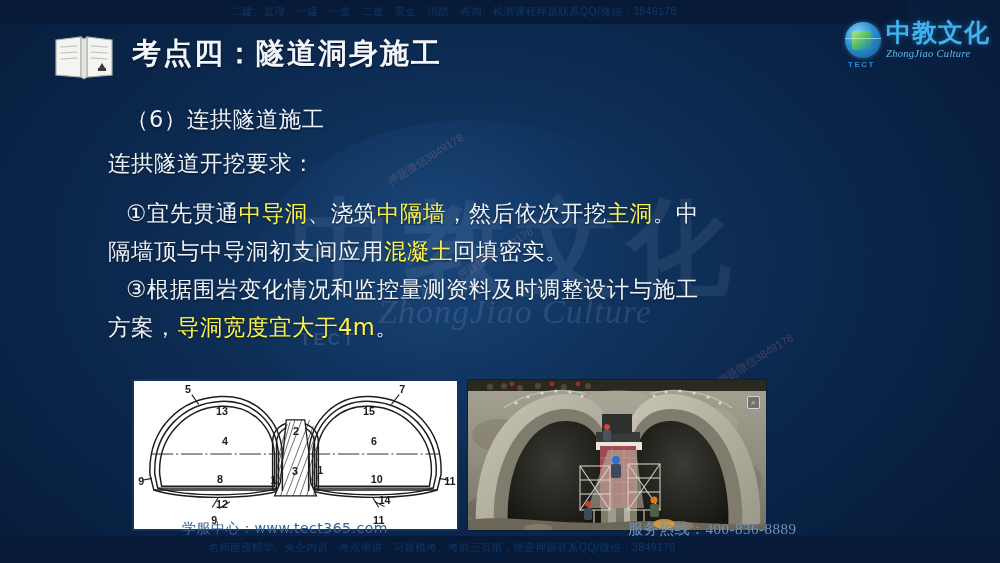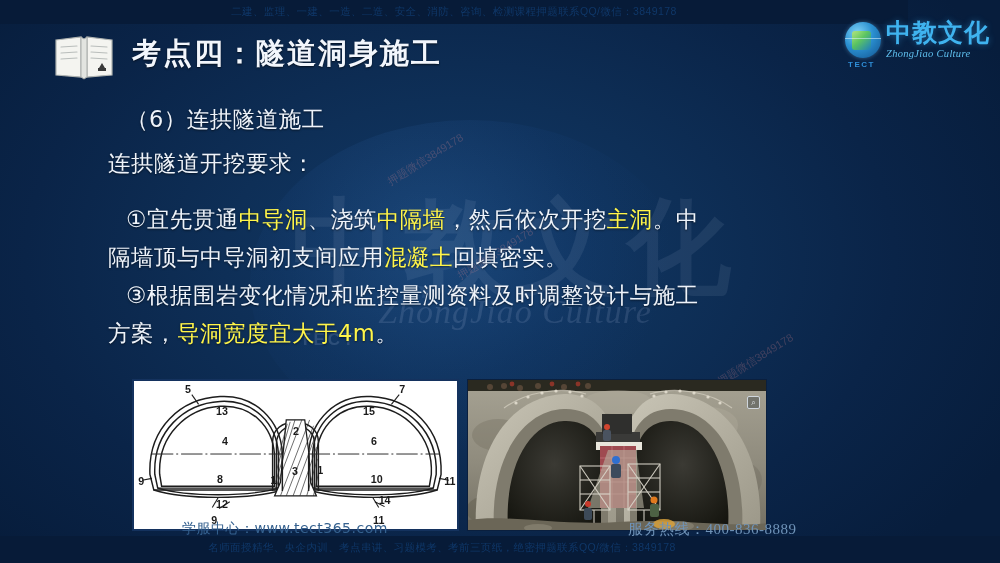--- a/index.html
+++ b/index.html
@@ -257,21 +257,21 @@
         <rect x="46" y="34" width="8" height="3" fill="#3a3a3a"></rect>
       </svg>
     </span>
     <span class="title-text">考点四：隧道洞身施工</span>
   </div>
 
   <div class="body">
     <div class="line indent" style="margin-bottom:6px;">
       <span>（6）连拱隧道施工</span>
     </div>
-    <div class="line" style="margin-bottom:18px;">
+    <div class="line" style="margin-bottom:12px;">
       <span>连拱隧道开挖要求：</span>
     </div>
     <div class="line indent">
       <span>①宜先贯通</span><span class="hl">中导洞</span><span>、浇筑</span><span class="hl">中隔墙</span><span>，然后依次开挖</span><span class="hl">主洞</span><span>。中</span>
     </div>
     <div class="line">
       <span>隔墙顶与中导洞初支间应用</span><span class="hl">混凝土</span><span>回填密实。</span>
     </div>
     <div class="line indent">
       <span>③根据围岩变化情况和监控量测资料及时调整设计与施工</span>

